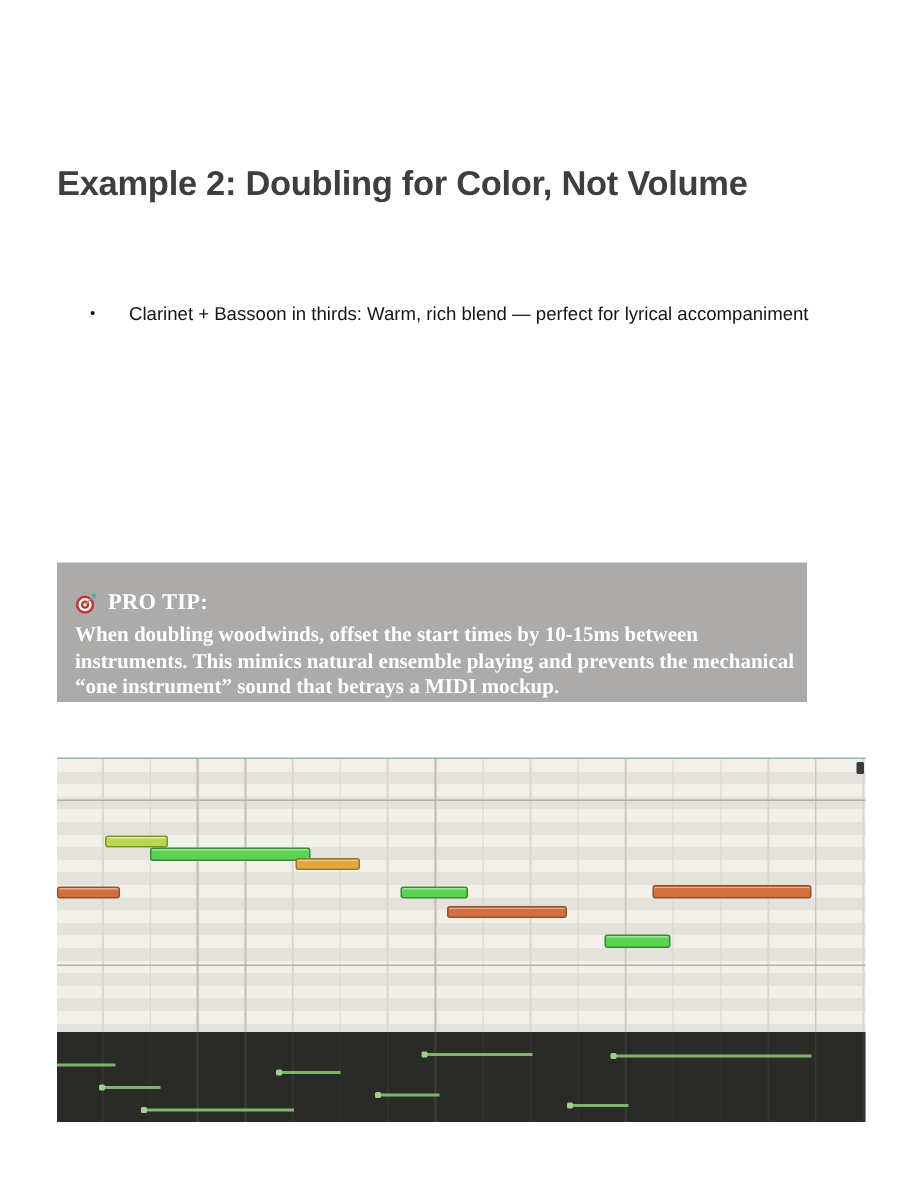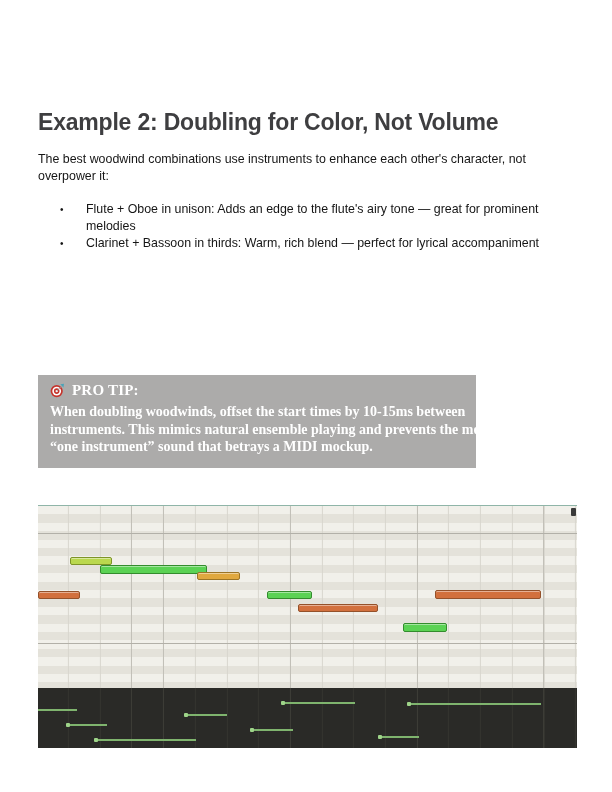--- a/index.html
+++ b/index.html
@@ -23,22 +23,22 @@
   .list-item{
     position:relative;padding-left:48px;width:488px;
     font-size:12.4px;line-height:17px;color:#151515;
   }
   .list-item::before{
     content:"\2022";
     position:absolute;left:22px;top:0;
     font-size:10px;line-height:17px;color:#151515;
   }
   .pro-tip{
-    position:absolute;left:38px;top:340px;width:438px;height:93px;
-    background:#acabaa;box-sizing:border-box;padding:6px 12px;
+    position:absolute;left:38px;top:340px;width:500px;height:93px;
+    background:#acabaa;box-sizing:border-box;padding:18px 12px;
     font-family:"Liberation Serif", serif;color:#ffffff;
   }
   .pro-tip-header{display:flex;align-items:center;gap:7px;height:19px;}
   .pro-tip-label{font-size:15px;font-weight:bold;letter-spacing:0.2px;}
   .pro-tip-text{
     margin-top:3px;width:492px;
     font-size:14px;font-weight:bold;line-height:17.5px;font-family:Liberation Serif, serif;
   }
   
   .piano-roll{
@@ -73,26 +73,22 @@
   .cc-line{position:absolute;height:2px;background:#7fb46e;}
   .cc-dot{position:absolute;left:-1px;top:-1px;width:4px;height:4px;background:#9ed489;border-radius:1px;}
 </style>
 </head>
 <body>
 
 <div class="page">
 
   <div class="doc-title">Example 2: Doubling for Color, Not Volume</div>
 
-  <div class="intro">The best woodwind combinations use instruments to enhance each other's character, not overpower it:</div>
 
   <div class="list">
-    <div class="list-item">
-      <span>Flute + Oboe in unison: Adds an edge to the flute's airy tone — great for prominent melodies</span>
-    </div>
     <div class="list-item">
       <span>Clarinet + Bassoon in thirds: Warm, rich blend — perfect for lyrical accompaniment</span>
     </div>
   </div>
 
   <div class="pro-tip" style="background: rgb(172, 171, 170); color: rgb(255, 255, 255);">
     <div class="pro-tip-header">
       <span style="display:inline-flex;">
         <svg width="15" height="15" viewBox="0 0 15 15">
           <circle cx="6.7" cy="8.1" r="6.1" fill="#c5342c"></circle>

